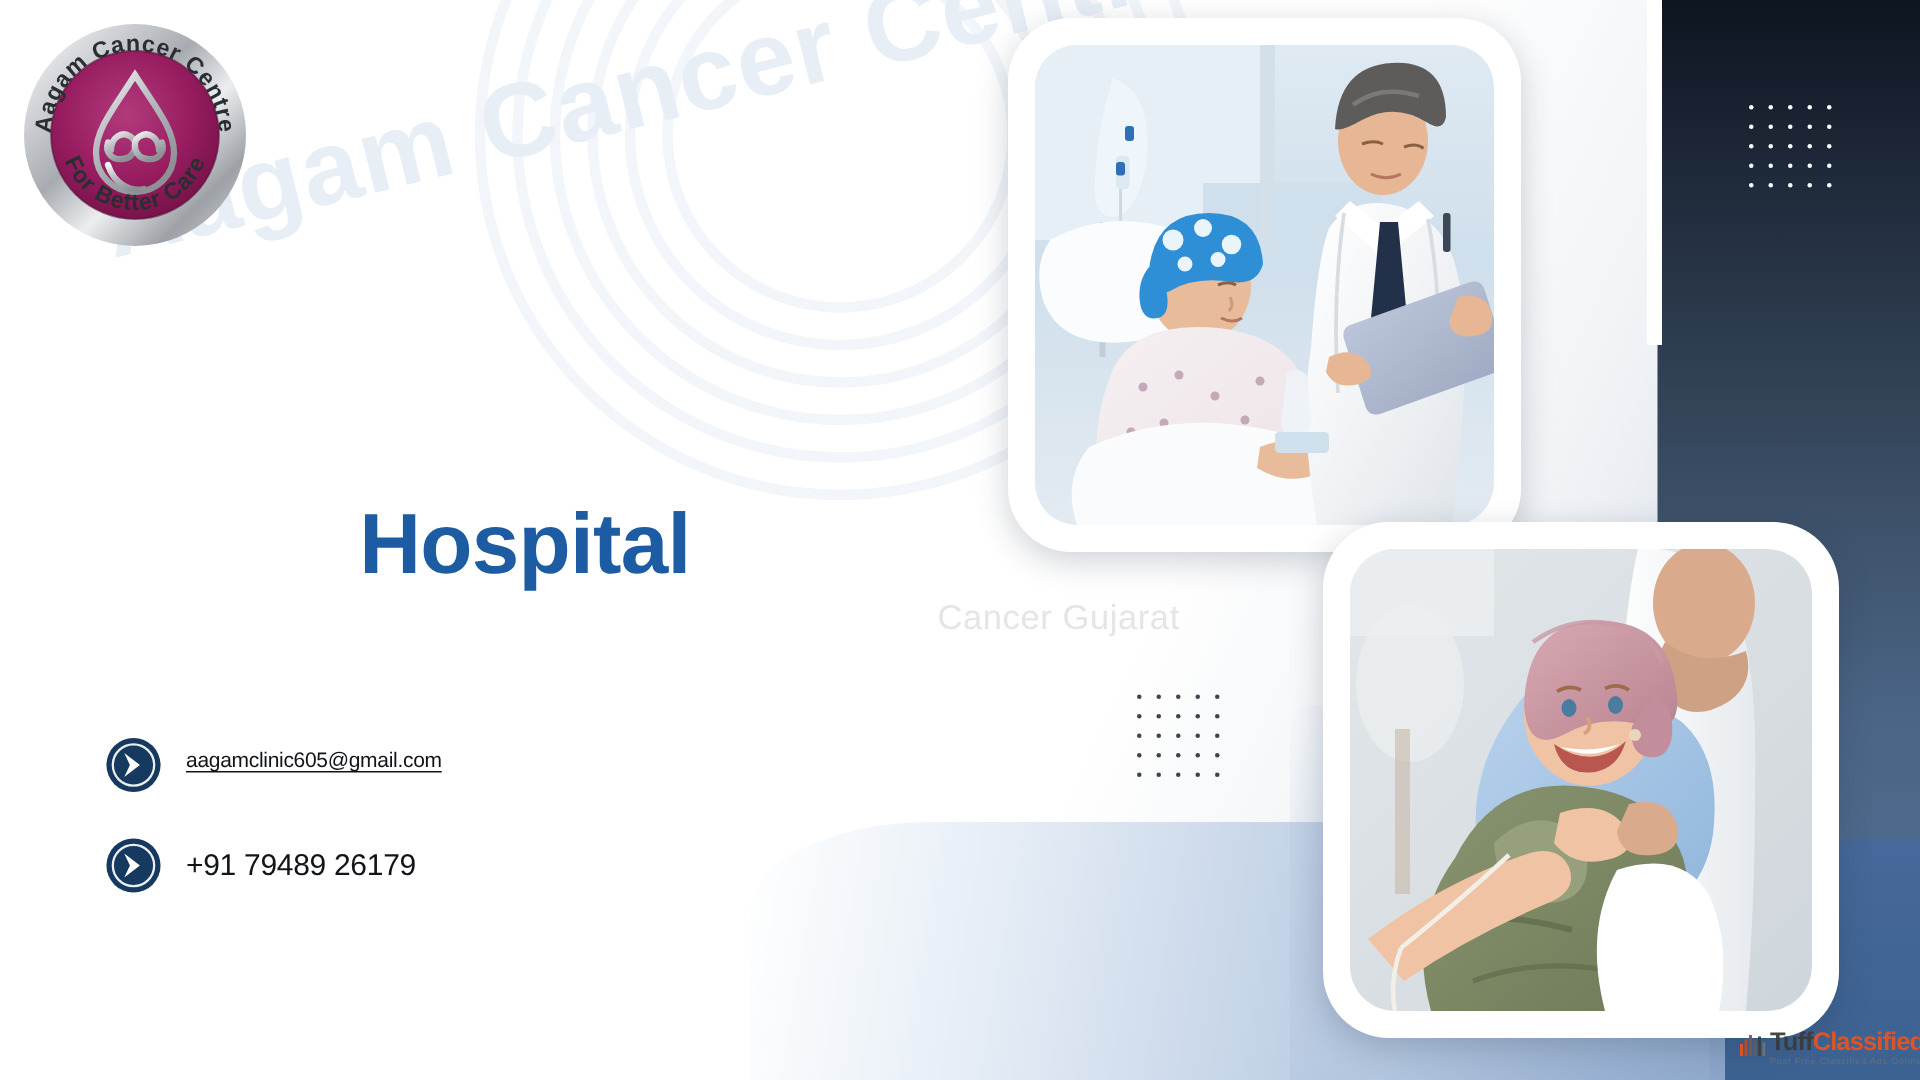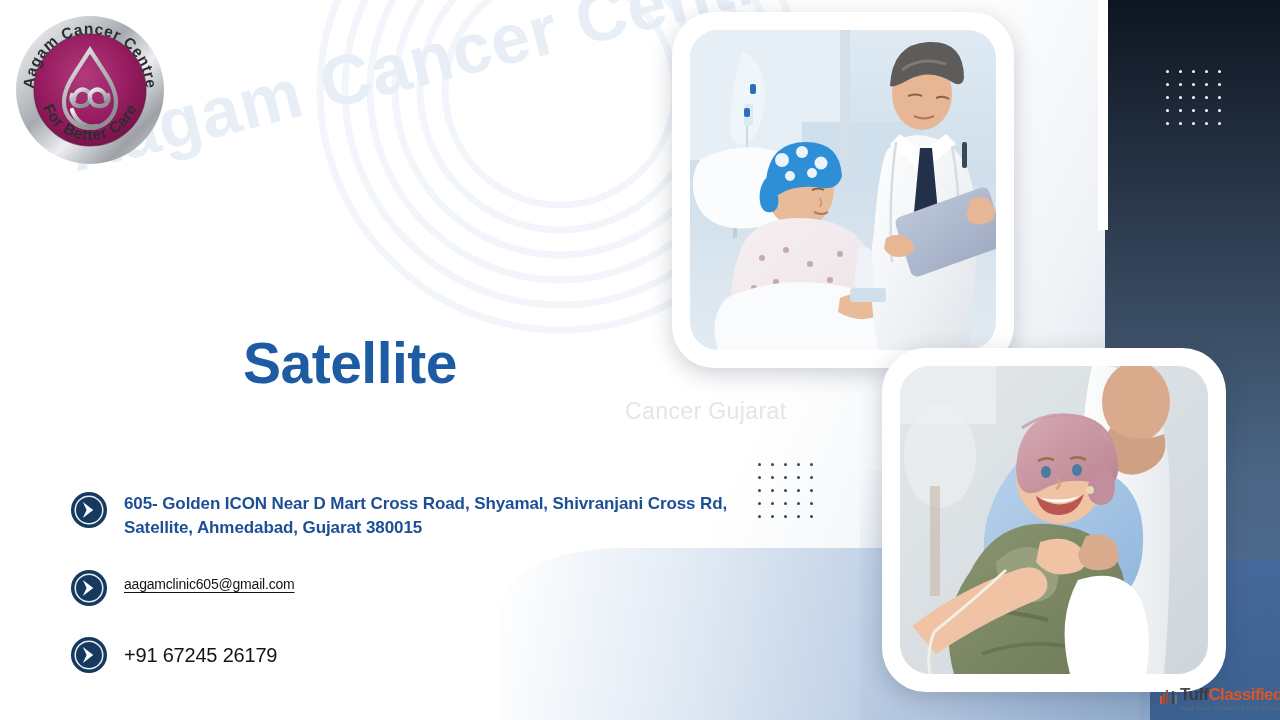--- a/index.html
+++ b/index.html
@@ -405,50 +405,42 @@
     </g>
     <text font-family="'Liberation Sans',sans-serif" font-size="15.5" font-weight="700" fill="#2a2d31" letter-spacing="0.6">
       <textPath href="#arcTop" startOffset="50%" text-anchor="middle">Aagam Cancer Centre</textPath>
     </text>
     <text font-family="'Liberation Sans',sans-serif" font-size="15.5" font-weight="700" fill="#2a2d31" letter-spacing="0.6">
       <textPath href="#arcBot" startOffset="50%" text-anchor="middle">For Better Care</textPath>
     </text>
   </svg>
 
   <h1 class="headline">
-    <span class="l2">Satellite</span>
+    <span class="l2">Hospital</span>
   </h1>
 
   <div class="contact-list">
 
-    <div class="contact-row">
-      <svg class="c-icon" viewBox="0 0 40 40">
-        <circle cx="20" cy="20" r="19" fill="#163a5f"></circle>
-        <circle cx="20" cy="20" r="14.5" fill="none" stroke="#e9eef3" stroke-width="1.6"></circle>
-        <path d="M13.5,11.5 L24.5,20 L13.5,28.5 L17.5,20 Z" fill="#ffffff"></path>
-      </svg>
-      <div class="c-text addr">605- Golden ICON Near D Mart Cross Road, Shyamal, Shivranjani Cross Rd, Satellite, Ahmedabad, Gujarat 380015</div>
-    </div>
 
     <div class="contact-row">
       <svg class="c-icon" viewBox="0 0 40 40">
         <circle cx="20" cy="20" r="19" fill="#163a5f"></circle>
         <circle cx="20" cy="20" r="14.5" fill="none" stroke="#e9eef3" stroke-width="1.6"></circle>
         <path d="M13.5,11.5 L24.5,20 L13.5,28.5 L17.5,20 Z" fill="#ffffff"></path>
       </svg>
       <div class="c-text email">aagamclinic605@gmail.com</div>
     </div>
 
     <div class="contact-row">
       <svg class="c-icon" viewBox="0 0 40 40">
         <circle cx="20" cy="20" r="19" fill="#163a5f"></circle>
         <circle cx="20" cy="20" r="14.5" fill="none" stroke="#e9eef3" stroke-width="1.6"></circle>
         <path d="M13.5,11.5 L24.5,20 L13.5,28.5 L17.5,20 Z" fill="#ffffff"></path>
       </svg>
-      <div class="c-text phone">+91 67245 26179</div>
+      <div class="c-text phone">+91 79489 26179</div>
     </div>
 
   </div>
 
   <div class="photo-card card-top">
     <div class="inner">
       <svg viewBox="0 0 306 320" width="306" height="320">
         <defs>
           <linearGradient id="roomBg" x1="0" y1="0" x2="0" y2="1">
             <stop offset="0%" stop-color="#dfeaf3"></stop>

